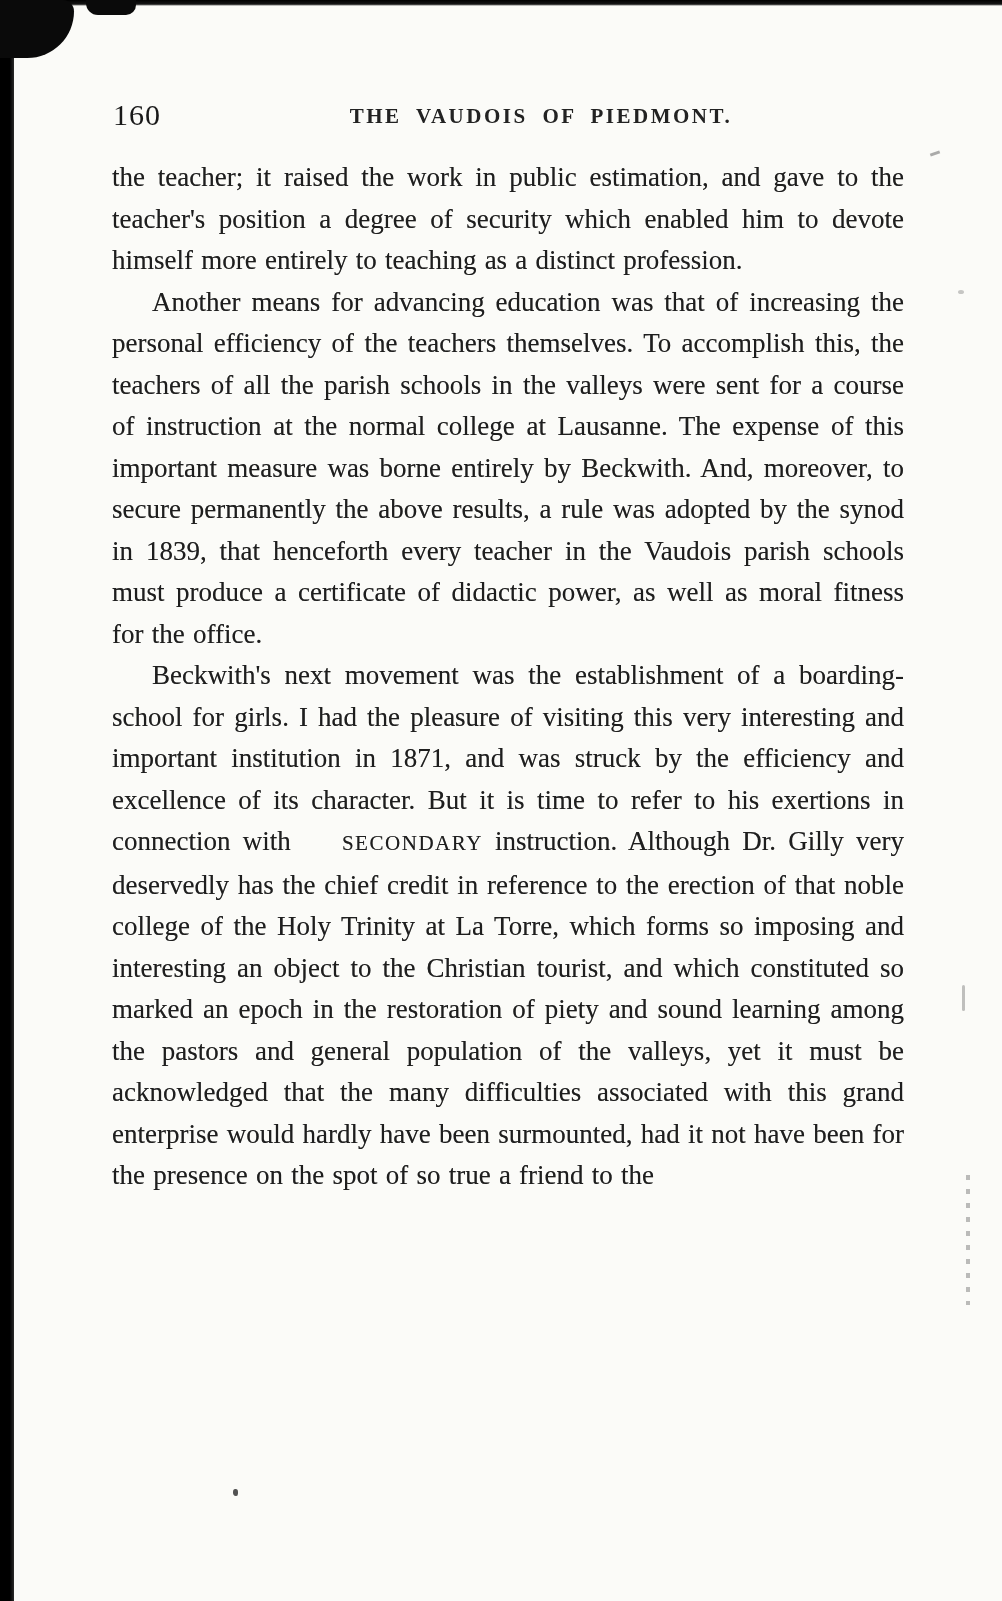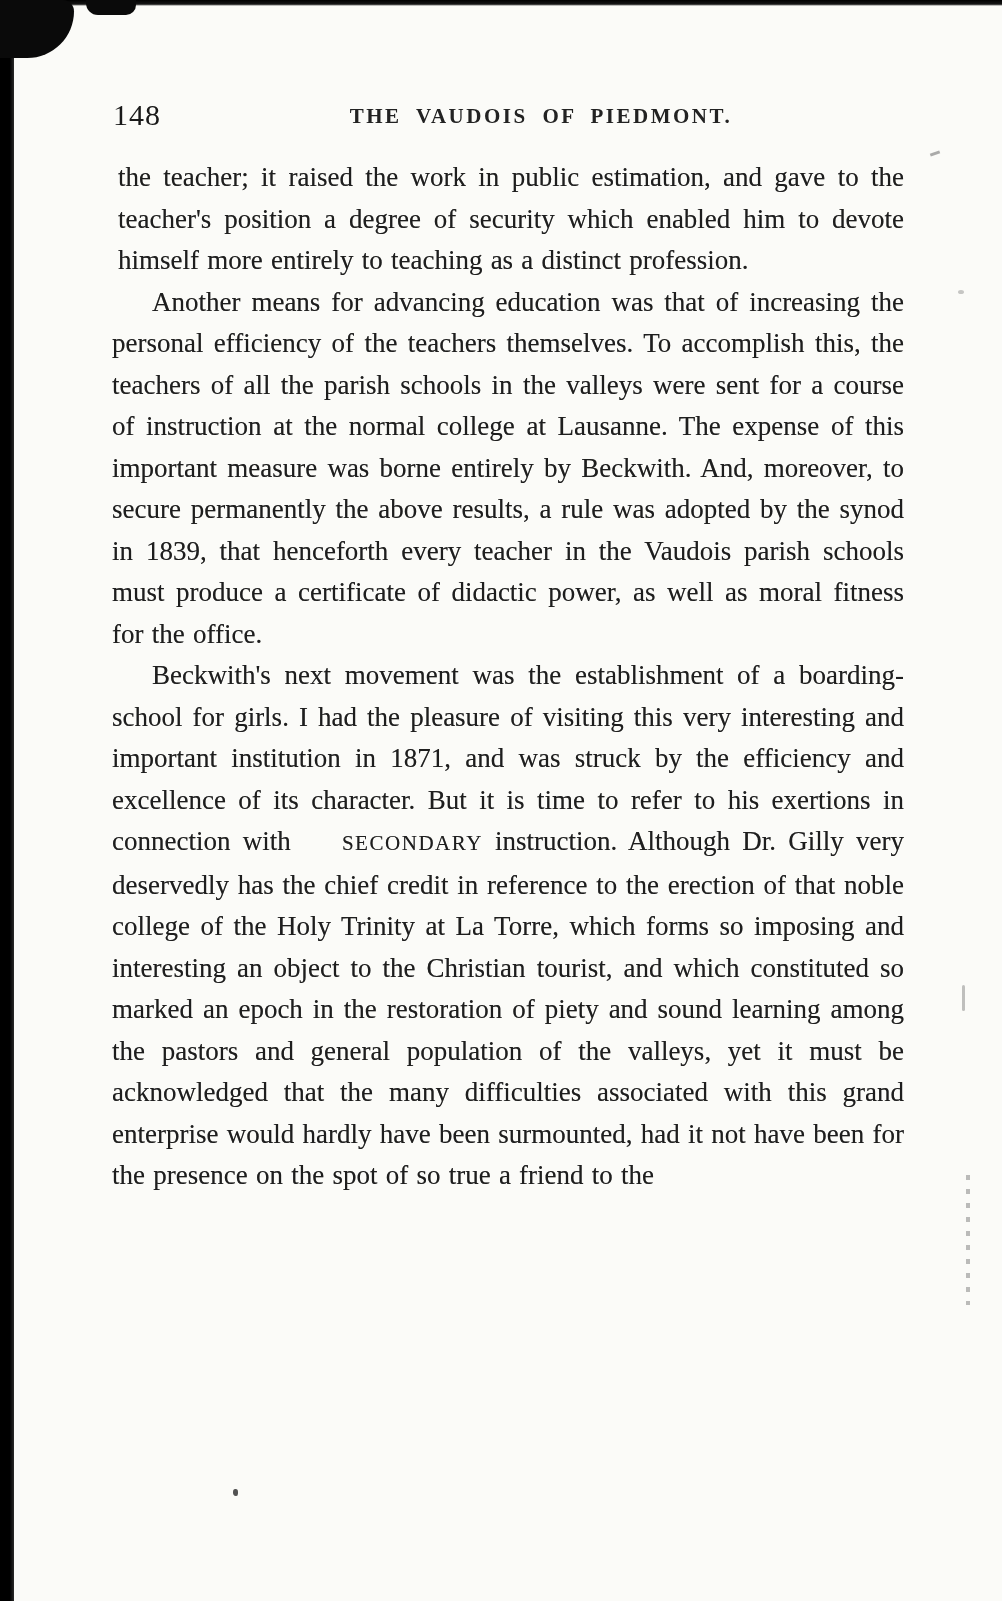--- a/index.html
+++ b/index.html
@@ -94,21 +94,20 @@
     word-spacing: 1.5px;
     color: #1e1e1e;
     text-shadow: 0 0 0.5px rgba(20,20,20,0.45);
   }
   .body-text p {
     margin: 0;
     text-indent: 40px;
   }
   .body-text p.no-indent {
     text-indent: 0;
-    margin-left: 6px;
   }
   .sc {
     font-size: 0.78em;
     letter-spacing: 1.5px;
     margin-left: 39px;
   }
 </style>
 </head>
 <body>
 
@@ -116,21 +115,21 @@
 <div class="artifact artifact-top-line"></div>
 <div class="artifact artifact-corner-blob"></div>
 <div class="artifact artifact-top-blob"></div>
 <div class="artifact artifact-right-tick"></div>
 <div class="artifact artifact-right-smudge-1"></div>
 <div class="artifact artifact-right-smudge-2"></div>
 <div class="artifact artifact-right-smudge-3"></div>
 <div class="artifact artifact-bottom-dot"></div>
 
 <div class="page-header">
-  <span class="page-number">148</span>
+  <span class="page-number">160</span>
   <span class="running-title">THE VAUDOIS OF PIEDMONT.</span>
 </div>
 
 <div class="body-text">
   <p class="no-indent">the teacher; it raised the work in public estimation, and gave to the teacher's position a degree of security which enabled him to devote himself more entirely to teaching as a distinct profession.</p>
   <p>Another means for advancing education was that of increasing the personal efficiency of the teachers themselves. To accomplish this, the teachers of all the parish schools in the valleys were sent for a course of instruction at the normal college at Lausanne. The expense of this important measure was borne entirely by Beckwith. And, moreover, to secure permanently the above results, a rule was adopted by the synod in 1839, that henceforth every teacher in the Vaudois parish schools must produce a certificate of didactic power, as well as moral fitness for the office.</p>
   <p><span>Beckwith's next movement was the establishment of a boarding-school for girls. I had the pleasure of visiting this very interesting and important institution in 1871, and was struck by the efficiency and excellence of its character. But it is time to refer to his exertions in connection with </span><span class="sc">SECONDARY</span><span> instruction. Although Dr. Gilly very deservedly has the chief credit in reference to the erection of that noble college of the Holy Trinity at La Torre, which forms so imposing and interesting an object to the Christian tourist, and which constituted so marked an epoch in the restoration of piety and sound learning among the pastors and general population of the valleys, yet it must be acknowledged that the many difficulties associated with this grand enterprise would hardly have been surmounted, had it not have been for the presence on the spot of so true a friend to the</span></p>
 </div>
 
 </body></html>

